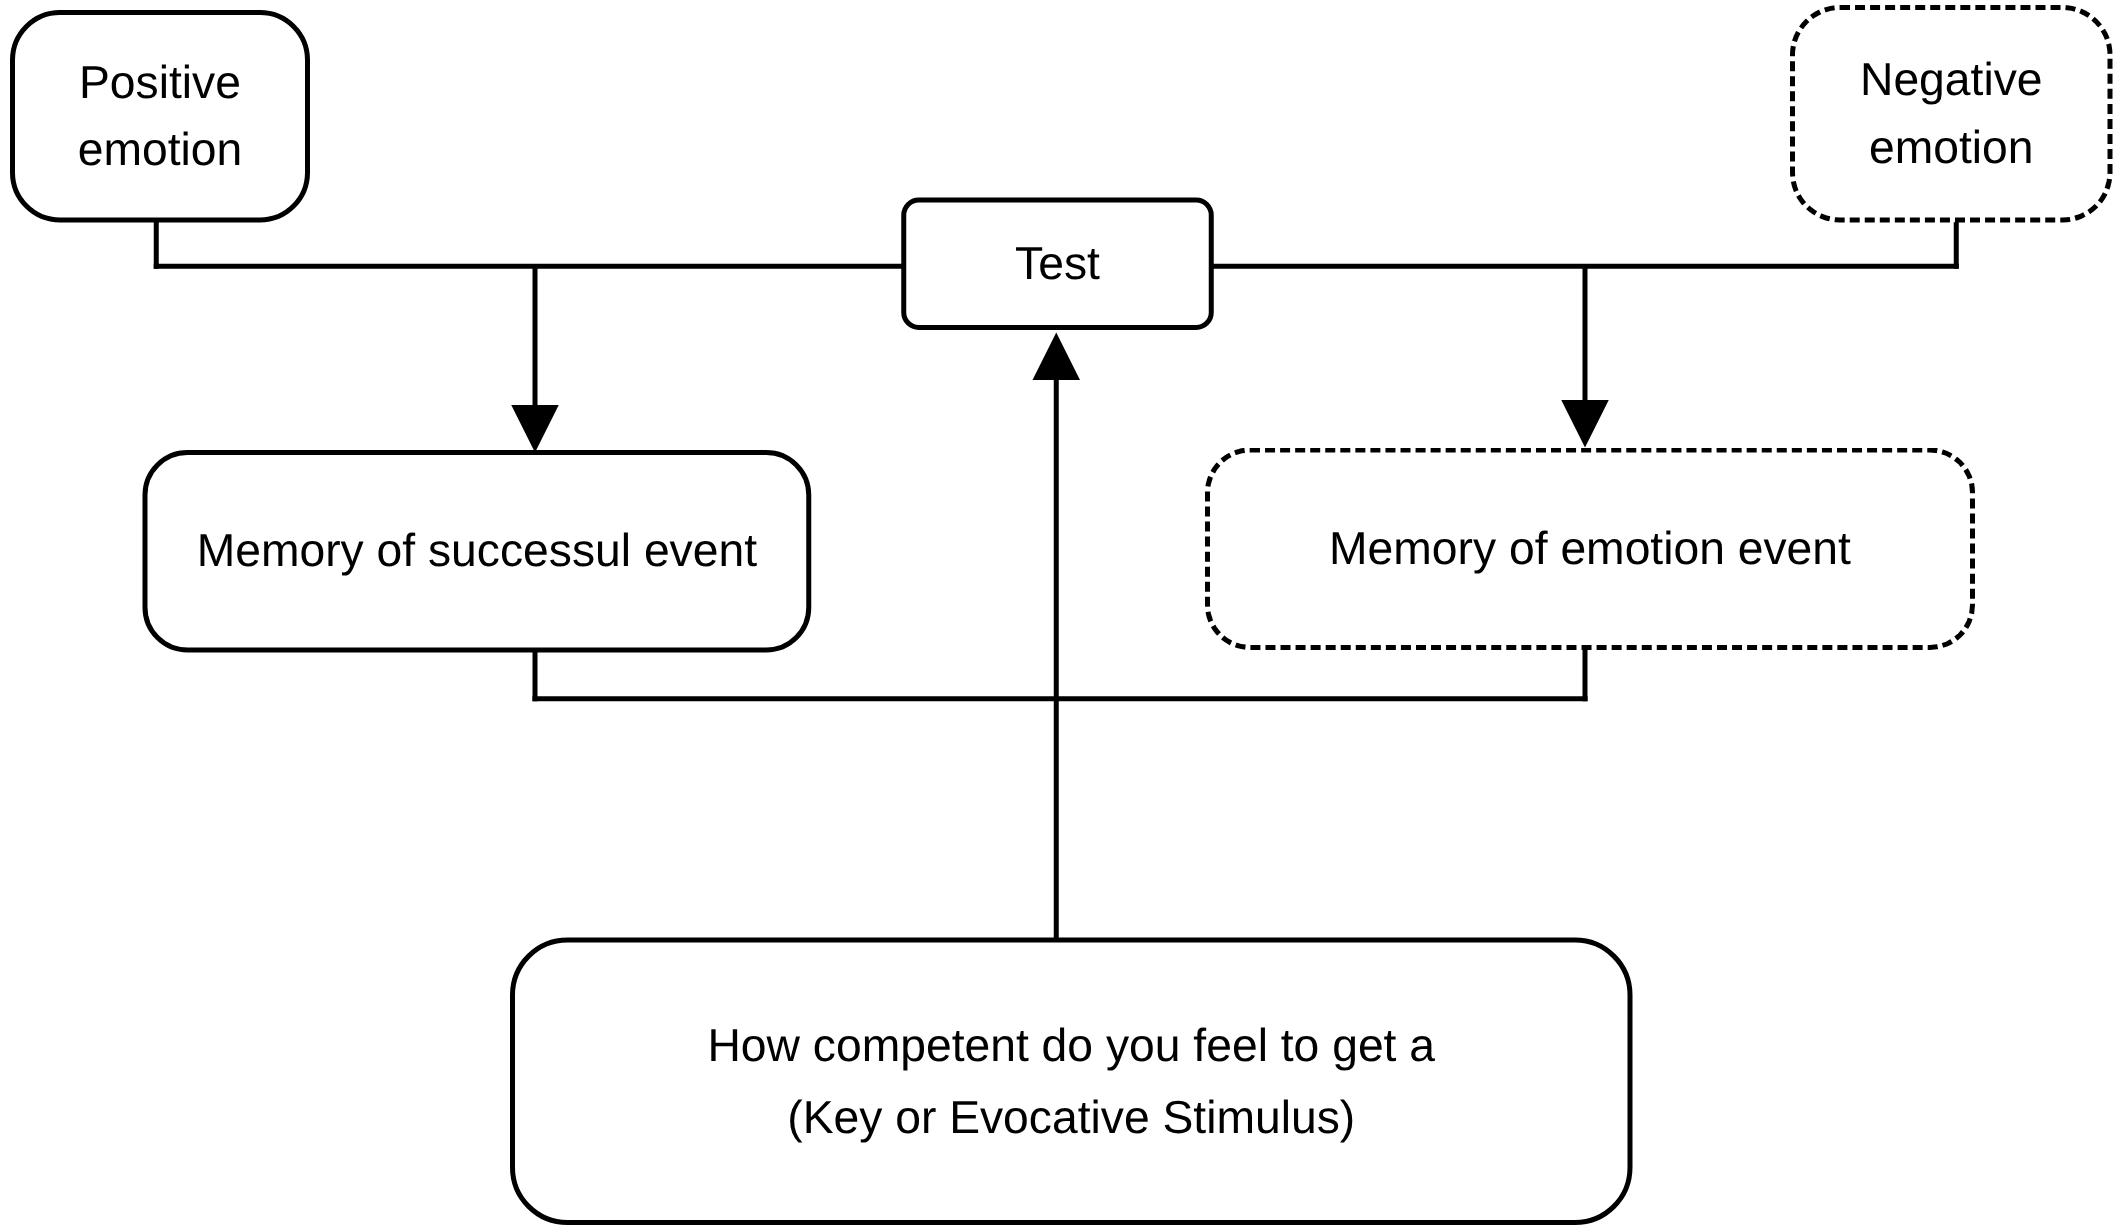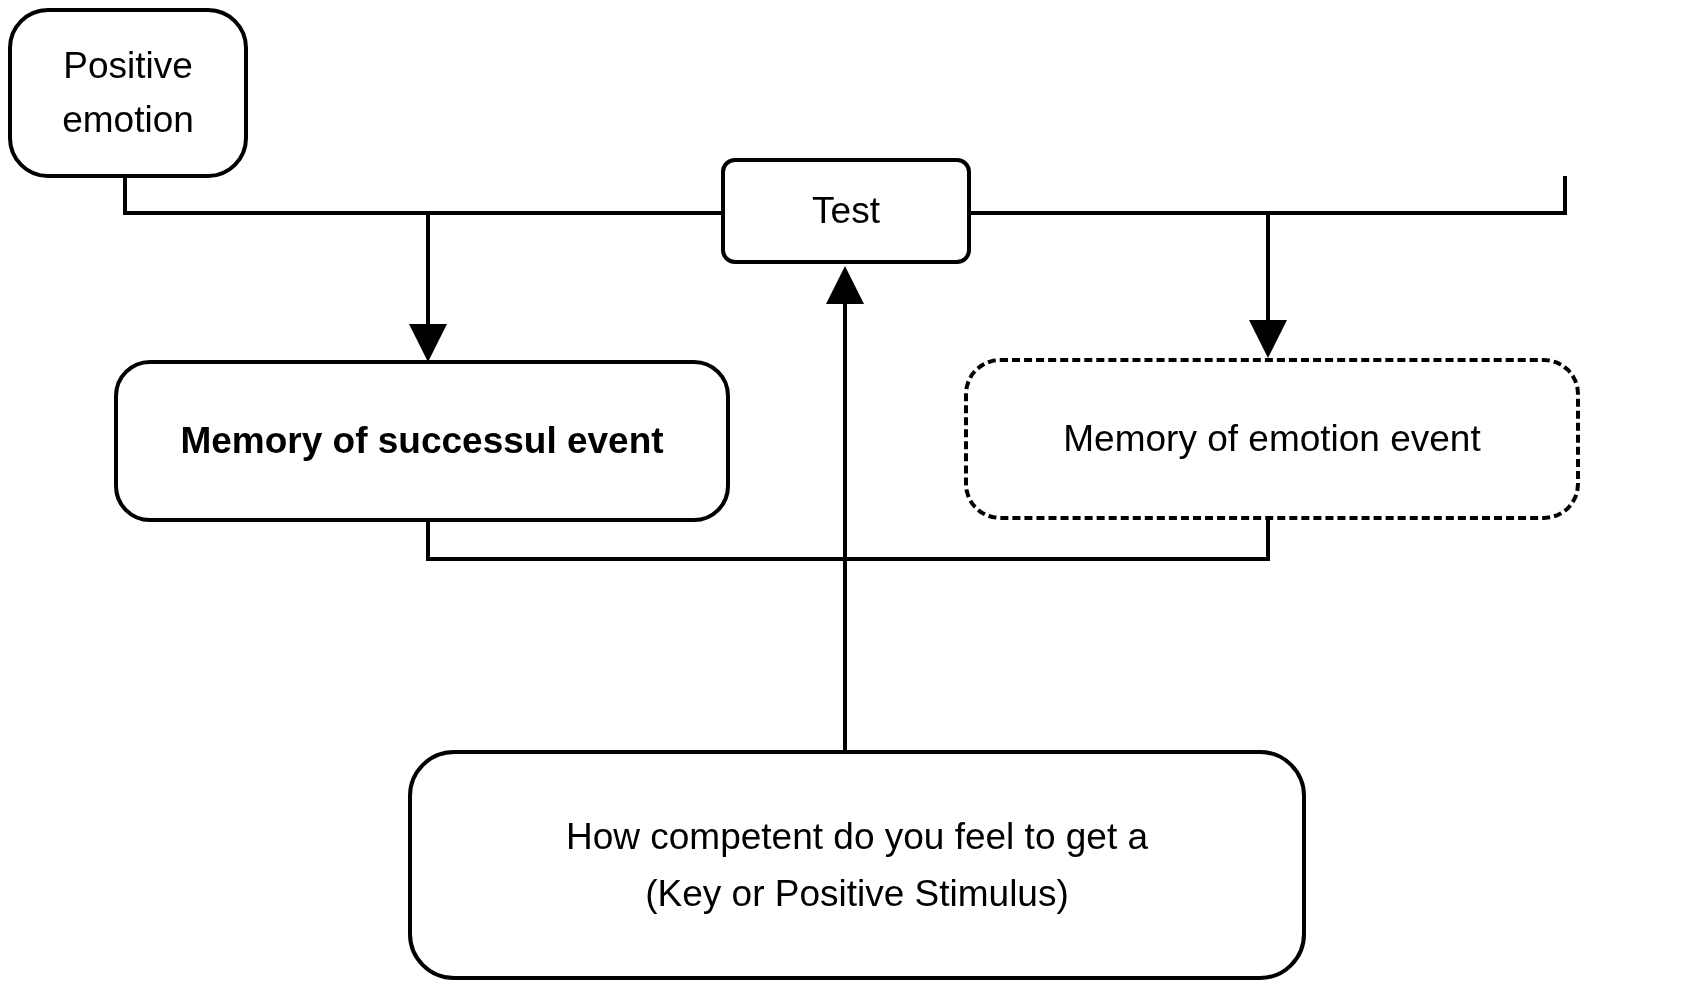--- a/index.html
+++ b/index.html
@@ -80,33 +80,36 @@
   <div class="vline" style="left:843px; top:302px; height:450px;"></div>
 
   <div class="vline" style="left:426px; top:519px; height:42px;"></div>
   <div class="vline" style="left:1266px; top:515px; height:46px;"></div>
   <div class="hline" style="left:426px; top:557px; width:844px;"></div>
 
   <div class="node" style="left:8px; top:8px; width:240px; height:170px; border-radius:40px; padding:0 41px;">
     <span>Positive emotion</span>
   </div>
 
+  <div class="node dashed" style="left:1432px; top:4px; width:258px; height:174px; border-radius:40px; padding:0 24px;">
+    <span>Negative emotion</span>
+  </div>
 
   <div class="node" style="left:721px; top:158px; width:250px; height:106px; border-radius:14px;">
     <span>Test</span>
   </div>
 
-  <div class="node" style="left:114px; top:360px; width:616px; height:162px; border-radius:36px;font-weight:bold;">
+  <div class="node" style="left:114px; top:360px; width:535px; height:162px; border-radius:36px;">
     <span>Memory of successul event</span>
   </div>
 
   <div class="node dashed" style="left:964px; top:358px; width:616px; height:162px; border-radius:36px;">
     <span>Memory of emotion event</span>
   </div>
 
   <div class="node" style="left:408px; top:750px; width:898px; height:230px; border-radius:46px;">
     <div class="multiline">
       <span>How competent do you feel to get a</span>
-      <span>(Key or Positive Stimulus)</span>
+      <span>(Key or Evocative Stimulus)</span>
     </div>
   </div>
 
 </div>
 
 </body></html>

